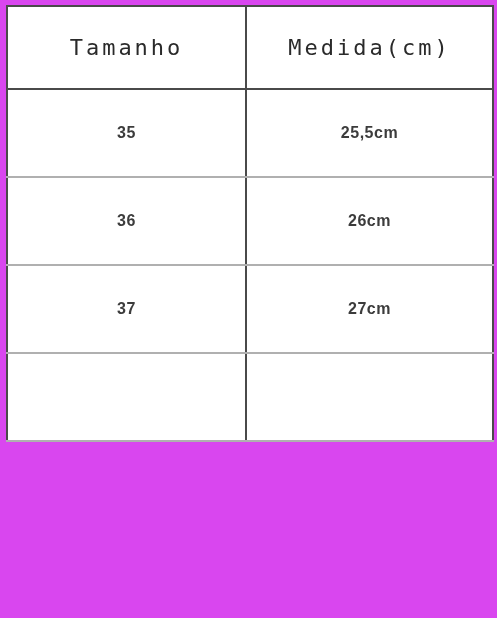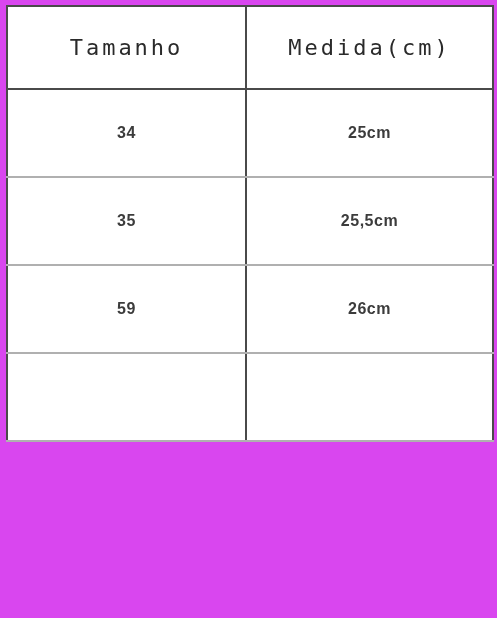--- a/index.html
+++ b/index.html
@@ -96,35 +96,35 @@
     </colgroup>
 
     <thead>
       <tr class="header-row">
         <th class="cell-size">Tamanho</th>
         <th class="cell-meas">Medida(cm)</th>
       </tr>
     </thead>
 
     <tbody>
-      <tr class="data-row">
-        <td class="cell-size">34</td>
-        <td class="cell-meas">25cm</td>
-      </tr>
 
       <tr class="data-row">
         <td class="cell-size">35</td>
         <td class="cell-meas">25,5cm</td>
       </tr>
 
       <tr class="data-row">
-        <td class="cell-size">59</td>
+        <td class="cell-size">36</td>
         <td class="cell-meas">26cm</td>
       </tr>
 
+      <tr class="data-row">
+        <td class="cell-size">37</td>
+        <td class="cell-meas">27cm</td>
+      </tr>
 
 
 
       <tr class="data-row partial">
         <td class="cell-size"></td>
         <td class="cell-meas"></td>
       </tr>
     </tbody>
   </table>
 

